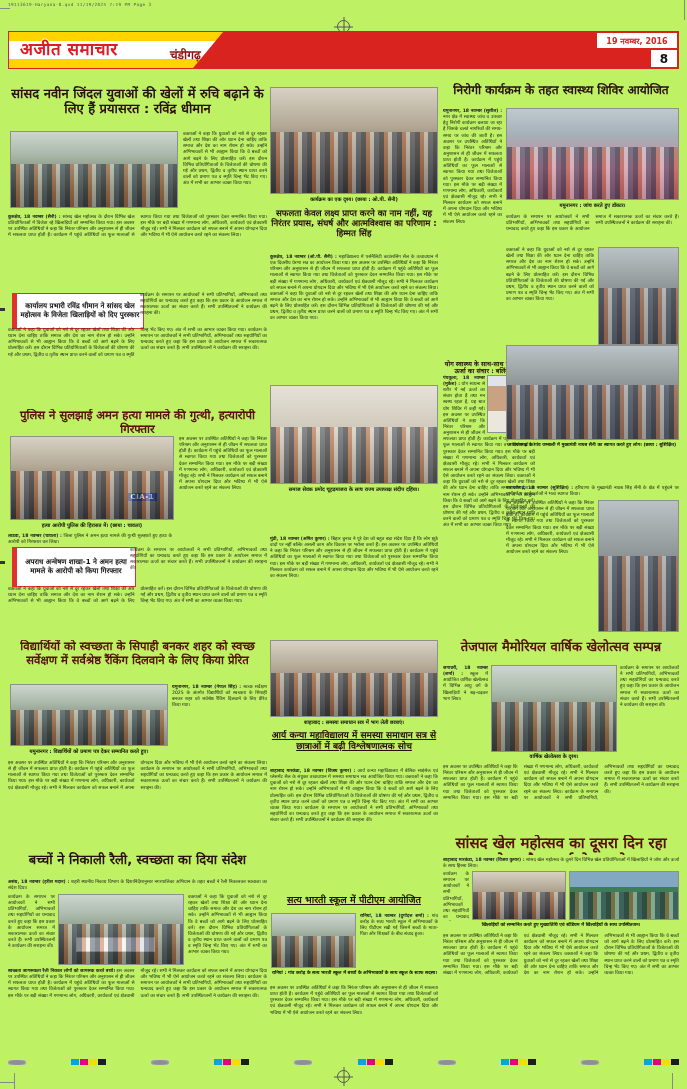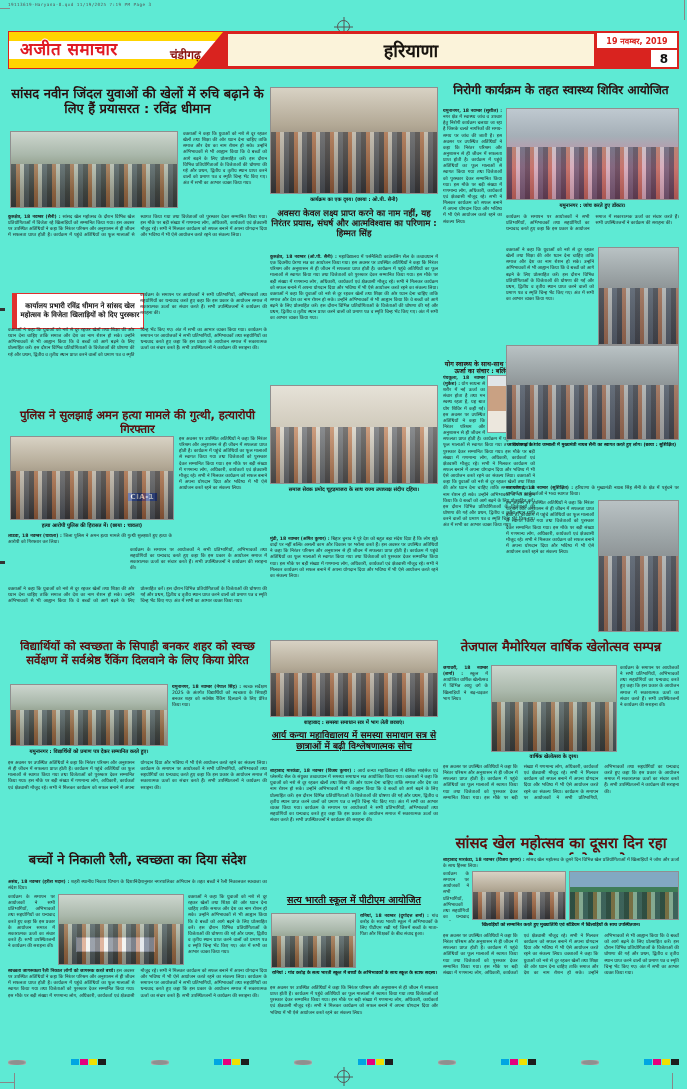--- a/index.html
+++ b/index.html
@@ -1,16 +1,16 @@
 <!DOCTYPE html>
 <html><head>
 <meta charset="utf-8">
 <style>
   html,body{margin:0;padding:0;background:#e8e8e8;}
-  .page{position:relative;width:687px;height:1089px;background:#5eead4;margin:0 auto;
+  .page{position:relative;width:687px;height:1089px;background:#bef264;margin:0 auto;
         font-family:"DejaVu Sans","Liberation Sans",sans-serif;overflow:hidden;}
   .b{position:absolute;overflow:hidden;}
   .hl{font-weight:bold;text-align:center;color:#2a0f0f;line-height:1.18;}
   .hl-red{color:#5a0e0e;}
   .body-text{font-size:4.6px;line-height:1.34;text-align:justify;color:#1e1e1e;}
   .cols-2{column-count:2;column-gap:6px;}
   .cols-3{column-count:3;column-gap:6px;}
   .byline{font-weight:bold;}
   .caption{font-size:5.2px;font-weight:bold;text-align:center;color:#101010;line-height:1.2;}
   .caption-sm{font-size:4.7px;}
@@ -71,24 +71,21 @@
   <div class="crosshair" style="left:337px;top:20px;"></div>
   <div class="cornerline" style="left:684px;top:0;width:1px;height:20px;"></div>
   <div class="cornerline" style="left:0;top:8px;width:10px;height:1px;"></div>
   <div class="tick" style="left:0;top:308px;width:5px;height:3px;"></div>
   <div class="tick" style="left:0;top:561px;width:5px;height:3px;"></div>
 
   <div class="masthead">
     <div class="brand-panel"></div>
     <div class="brand-text">अजीत समाचार</div>
     <div class="brand-city">चंडीगढ़</div>
-    <div class="section-panel">
-      <span class="section-title">हरियाणा</span>
-    </div>
-    <div class="date-box">19 नवम्बर, 2019</div>
+    <div class="date-box">19 नवम्बर, 2016</div>
     <div class="pageno-box">8</div>
   </div>
 
   <div class="b hl" style="left:8px;top:86px;width:259px;height:42px;font-size:13px;">सांसद नवीन जिंदल युवाओं की खेलों में रुचि बढ़ाने के लिए हैं प्रयासरत : रविंद्र धीमान</div>
   <div class="photo ph-a figs" style="left:10px;top:131px;width:168px;height:77px;"></div>
   <div class="b body-text" style="left:183px;top:131px;width:84px;height:79px;">
     <span>वक्ताओं ने कहा कि युवाओं को नशे से दूर रहकर खेलों तथा शिक्षा की ओर ध्यान देना चाहिए ताकि समाज और देश का नाम रोशन हो सके। उन्होंने अभिभावकों से भी आह्वान किया कि वे बच्चों को आगे बढ़ने के लिए प्रोत्साहित करें। इस दौरान विभिन्न प्रतियोगिताओं के विजेताओं की घोषणा की गई और प्रथम, द्वितीय व तृतीय स्थान प्राप्त करने वालों को प्रमाण पत्र व स्मृति चिन्ह भेंट किए गए। अंत में सभी का आभार व्यक्त किया गया।</span>
   </div>
   <div class="b body-text cols-2" style="left:8px;top:214px;width:259px;height:76px;">
     <span class="byline">कुरुक्षेत्र, 18 नवम्बर (सैनी) :</span>
@@ -109,20 +106,21 @@
     <div class="cia">CIA-1</div>
   </div>
   <div class="b body-text" style="left:179px;top:436px;width:88px;height:95px;">
     <span>इस अवसर पर उपस्थित अतिथियों ने कहा कि निरंतर परिश्रम और अनुशासन से ही जीवन में सफलता प्राप्त होती है। कार्यक्रम में पहुंचे अतिथियों का फूल मालाओं से स्वागत किया गया तथा विजेताओं को पुरस्कार देकर सम्मानित किया गया। इस मौके पर बड़ी संख्या में गणमान्य लोग, अधिकारी, कार्यकर्ता एवं क्षेत्रवासी मौजूद रहे। सभी ने मिलकर कार्यक्रम को सफल बनाने में अपना योगदान दिया और भविष्य में भी ऐसे आयोजन करते रहने का संकल्प लिया।</span>
   </div>
   <div class="b caption" style="left:10px;top:522px;width:164px;height:10px;">हत्या आरोपी पुलिस की हिरासत में। (छाया : चावला)</div>
   <div class="b body-text" style="left:8px;top:533px;width:164px;height:12px;">
     <span class="byline">लाडवा, 18 नवम्बर (चावला) :</span>
     <span>जिला पुलिस ने अमन हत्या मामले की गुत्थी सुलझाते हुए हत्या के आरोपी को गिरफ्तार कर लिया।</span>
   </div>
+  <div class="redbox b" style="left:12px;top:547px;width:112px;height:34px;">अपराध अन्वेषण शाखा-1 ने अमन हत्या मामले के आरोपी को किया गिरफ्तार</div>
   <div class="b body-text" style="left:130px;top:547px;width:137px;height:36px;">
     <span>कार्यक्रम के समापन पर आयोजकों ने सभी प्रतिभागियों, अभिभावकों तथा सहयोगियों का धन्यवाद करते हुए कहा कि इस प्रकार के आयोजन समाज में सकारात्मक ऊर्जा का संचार करते हैं। सभी उपस्थितजनों ने कार्यक्रम की सराहना की।</span>
   </div>
   <div class="b body-text cols-2" style="left:8px;top:586px;width:259px;height:52px;">
     <span>वक्ताओं ने कहा कि युवाओं को नशे से दूर रहकर खेलों तथा शिक्षा की ओर ध्यान देना चाहिए ताकि समाज और देश का नाम रोशन हो सके। उन्होंने अभिभावकों से भी आह्वान किया कि वे बच्चों को आगे बढ़ने के लिए प्रोत्साहित करें। इस दौरान विभिन्न प्रतियोगिताओं के विजेताओं की घोषणा की गई और प्रथम, द्वितीय व तृतीय स्थान प्राप्त करने वालों को प्रमाण पत्र व स्मृति चिन्ह भेंट किए गए। अंत में सभी का आभार व्यक्त किया गया।</span>
   </div>
 
   <div class="b hl hl-red" style="left:8px;top:640px;width:259px;height:40px;font-size:11.5px;">विद्यार्थियों को स्वच्छता के सिपाही बनकर शहर को स्वच्छ सर्वेक्षण में सर्वश्रेष्ठ रैंकिंग दिलवाने के लिए किया प्रेरित</div>
   <div class="photo ph-a figs" style="left:10px;top:684px;width:158px;height:62px;"></div>
   <div class="b body-text" style="left:172px;top:684px;width:95px;height:62px;">
@@ -150,21 +148,21 @@
     <span>वक्ताओं ने कहा कि युवाओं को नशे से दूर रहकर खेलों तथा शिक्षा की ओर ध्यान देना चाहिए ताकि समाज और देश का नाम रोशन हो सके। उन्होंने अभिभावकों से भी आह्वान किया कि वे बच्चों को आगे बढ़ने के लिए प्रोत्साहित करें। इस दौरान विभिन्न प्रतियोगिताओं के विजेताओं की घोषणा की गई और प्रथम, द्वितीय व तृतीय स्थान प्राप्त करने वालों को प्रमाण पत्र व स्मृति चिन्ह भेंट किए गए। अंत में सभी का आभार व्यक्त किया गया।</span>
   </div>
   <div class="b body-text cols-2" style="left:8px;top:968px;width:259px;height:86px;">
     <span class="byline">स्वच्छता जागरूकता रैली निकाल लोगों को जागरूक करते बच्चे।</span>
     <span>इस अवसर पर उपस्थित अतिथियों ने कहा कि निरंतर परिश्रम और अनुशासन से ही जीवन में सफलता प्राप्त होती है। कार्यक्रम में पहुंचे अतिथियों का फूल मालाओं से स्वागत किया गया तथा विजेताओं को पुरस्कार देकर सम्मानित किया गया। इस मौके पर बड़ी संख्या में गणमान्य लोग, अधिकारी, कार्यकर्ता एवं क्षेत्रवासी मौजूद रहे। सभी ने मिलकर कार्यक्रम को सफल बनाने में अपना योगदान दिया और भविष्य में भी ऐसे आयोजन करते रहने का संकल्प लिया।</span>
     <span>कार्यक्रम के समापन पर आयोजकों ने सभी प्रतिभागियों, अभिभावकों तथा सहयोगियों का धन्यवाद करते हुए कहा कि इस प्रकार के आयोजन समाज में सकारात्मक ऊर्जा का संचार करते हैं। सभी उपस्थितजनों ने कार्यक्रम की सराहना की।</span>
   </div>
 
   <div class="photo ph-b figs" style="left:270px;top:87px;width:168px;height:107px;"></div>
   <div class="b caption" style="left:270px;top:196px;width:168px;height:10px;">कार्यक्रम का एक दृश्य। (छाया : ओ.पी. सैनी)</div>
-  <div class="b hl" style="left:270px;top:208px;width:168px;height:44px;font-size:8.6px;">अवसरा केवल लक्ष्य प्राप्त करने का नाम नहीं, यह निरंतर प्रयास, संघर्ष और आत्मविश्वास का परिणाम : हिम्मत सिंह</div>
+  <div class="b hl" style="left:270px;top:208px;width:168px;height:44px;font-size:8.6px;">सफलता केवल लक्ष्य प्राप्त करने का नाम नहीं, यह निरंतर प्रयास, संघर्ष और आत्मविश्वास का परिणाम : हिम्मत सिंह</div>
   <div class="b body-text" style="left:270px;top:254px;width:168px;height:128px;">
     <span class="byline">कुरुक्षेत्र, 18 नवम्बर (ओ.पी. सैनी) :</span>
     <span>महाविद्यालय में पर्सनैलिटी काउंसलिंग सैल के तत्वावधान में एक दिवसीय प्रेरणा सत्र का आयोजन किया गया।</span>
     <span>इस अवसर पर उपस्थित अतिथियों ने कहा कि निरंतर परिश्रम और अनुशासन से ही जीवन में सफलता प्राप्त होती है। कार्यक्रम में पहुंचे अतिथियों का फूल मालाओं से स्वागत किया गया तथा विजेताओं को पुरस्कार देकर सम्मानित किया गया। इस मौके पर बड़ी संख्या में गणमान्य लोग, अधिकारी, कार्यकर्ता एवं क्षेत्रवासी मौजूद रहे। सभी ने मिलकर कार्यक्रम को सफल बनाने में अपना योगदान दिया और भविष्य में भी ऐसे आयोजन करते रहने का संकल्प लिया।</span>
     <span>वक्ताओं ने कहा कि युवाओं को नशे से दूर रहकर खेलों तथा शिक्षा की ओर ध्यान देना चाहिए ताकि समाज और देश का नाम रोशन हो सके। उन्होंने अभिभावकों से भी आह्वान किया कि वे बच्चों को आगे बढ़ने के लिए प्रोत्साहित करें। इस दौरान विभिन्न प्रतियोगिताओं के विजेताओं की घोषणा की गई और प्रथम, द्वितीय व तृतीय स्थान प्राप्त करने वालों को प्रमाण पत्र व स्मृति चिन्ह भेंट किए गए। अंत में सभी का आभार व्यक्त किया गया।</span>
   </div>
 
   <div class="photo ph-d figs" style="left:270px;top:385px;width:168px;height:99px;"></div>
   <div class="b caption" style="left:270px;top:486px;width:168px;height:9px;">समाज सेवक प्रमोद चूहड़माजरा के साथ राज्य उपाध्यक्ष संदीप दहिया।</div>
   <div class="b body-text" style="left:270px;top:536px;width:168px;height:102px;">

